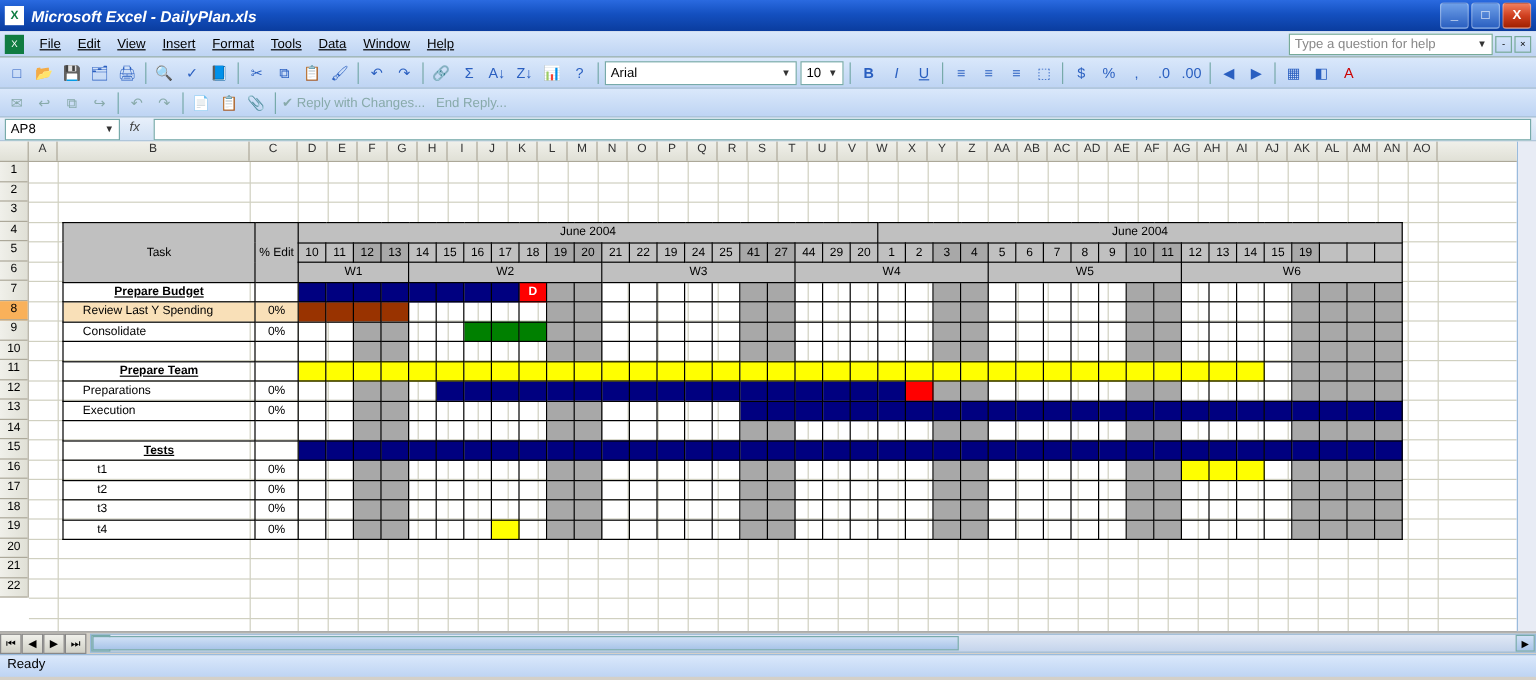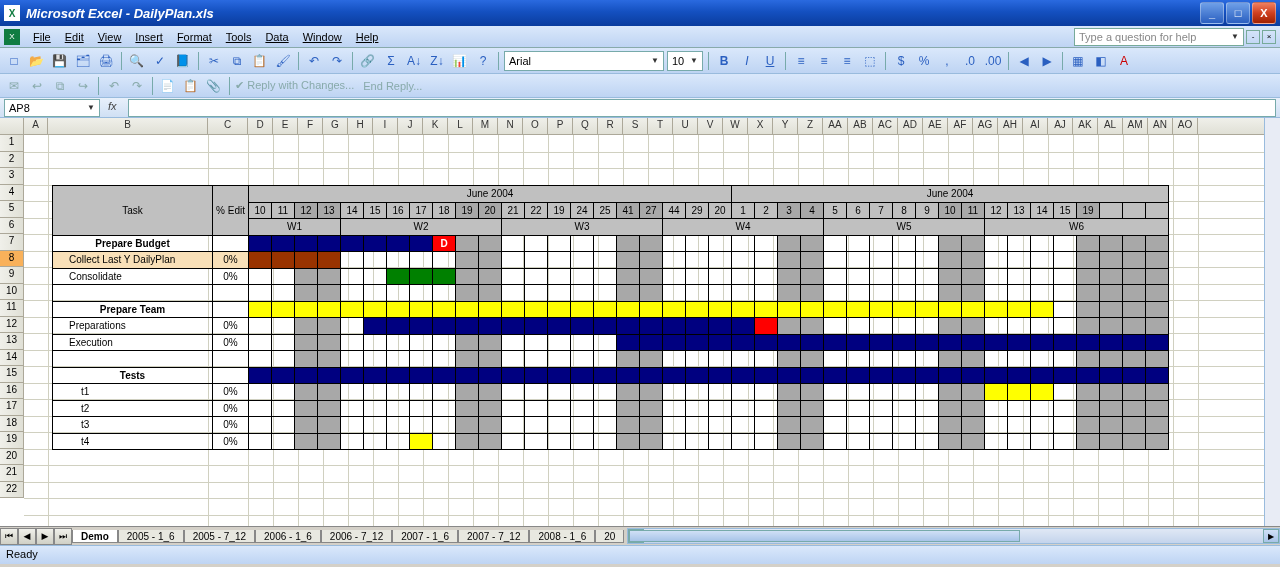--- a/index.html
+++ b/index.html
@@ -65,21 +65,21 @@
 
 .gantt{ position:absolute; top:50px; left:28px; }
 .gtable{ border-collapse:collapse; }
 .gtable td, .gtable th{ border:1px solid #000; height:16.5px; padding:0 3px; font-size:10px; text-align:center;}
 .gtable th{ font-weight:normal;}
 .taskcol{ width:160px; text-align:left; padding-left:4px;}
 .donecol{ width:36px;}
 .daycol{ width:23px; padding:0 !important;}
 .hdr-grey{ background:#c0c0c0; font-weight:bold;}
 .hdr-dgrey{ background:#a8a8a8; font-weight:bold;}
-.rowbold td:first-child{ font-weight:bold;}
+.rowbold td:first-child{ font-weight:bold;text-decoration:underline;}
 .indent1{ padding-left:16px !important; text-align:left !important;}
 .indent2{ padding-left:28px !important; text-align:left !important;}
 .sel-row{ background:#f9e0b8;}
 
 .c-navy{ background:#000080 !important;}
 .c-brown{ background:#993300 !important;}
 .c-green{ background:#008000 !important;}
 .c-red{ background:#ff0000 !important; color:#fff; font-weight:bold; font-size:9px;}
 .c-yellow{ background:#ffff00 !important;}
 .c-grey{ background:#a8a8a8 !important;}
@@ -442,21 +442,21 @@
               <td class="daycol"></td>
               <td class="daycol"></td>
               <td class="daycol"></td>
               <td class="daycol"></td>
               <td class="daycol c-grey"></td>
               <td class="daycol c-grey"></td>
               <td class="daycol c-grey"></td>
               <td class="daycol c-grey"></td>
             </tr>
             <tr>
-              <td class="taskcol indent1 sel-row">Collect Last Y DailyPlan</td>
+              <td class="taskcol indent1 sel-row">Review Last Y Spending</td>
               <td class="donecol sel-row">0%</td>
               <td class="daycol c-brown"></td>
               <td class="daycol c-brown"></td>
               <td class="daycol c-brown"></td>
               <td class="daycol c-brown"></td>
               <td class="daycol"></td>
               <td class="daycol"></td>
               <td class="daycol"></td>
               <td class="daycol"></td>
               <td class="daycol"></td>
@@ -983,21 +983,20 @@
   <div class="vscroll"></div>
 </div>
 
 <div class="sheet-tabs">
   <div class="tab-nav">
     <div>⏮</div>
     <div>◀</div>
     <div>▶</div>
     <div>⏭</div>
   </div>
-  <span id="tabs"><span class="tab active">Demo</span><span class="tab">2005 - 1_6</span><span class="tab">2005 - 7_12</span><span class="tab">2006 - 1_6</span><span class="tab">2006 - 7_12</span><span class="tab">2007 - 1_6</span><span class="tab">2007 - 7_12</span><span class="tab">2008 - 1_6</span><span class="tab">20</span></span>
   <div class="hscroll">
     <div class="ar" style="left:0">◀</div>
     <div class="thumb"></div>
     <div class="ar" style="right:0">▶</div>
   </div>
 </div>
 
 <div class="statusbar">
   <span>Ready</span>
 </div>

